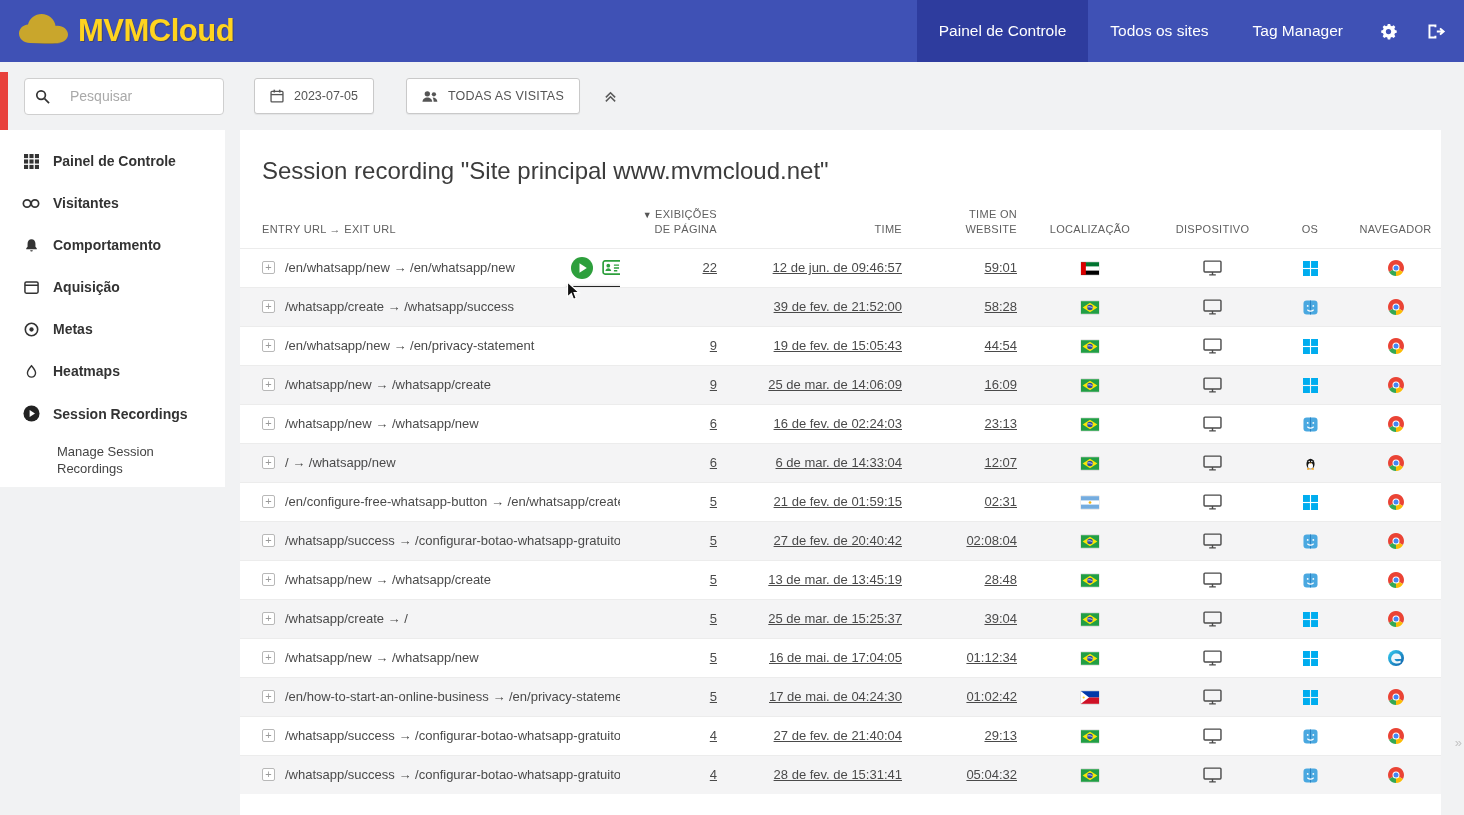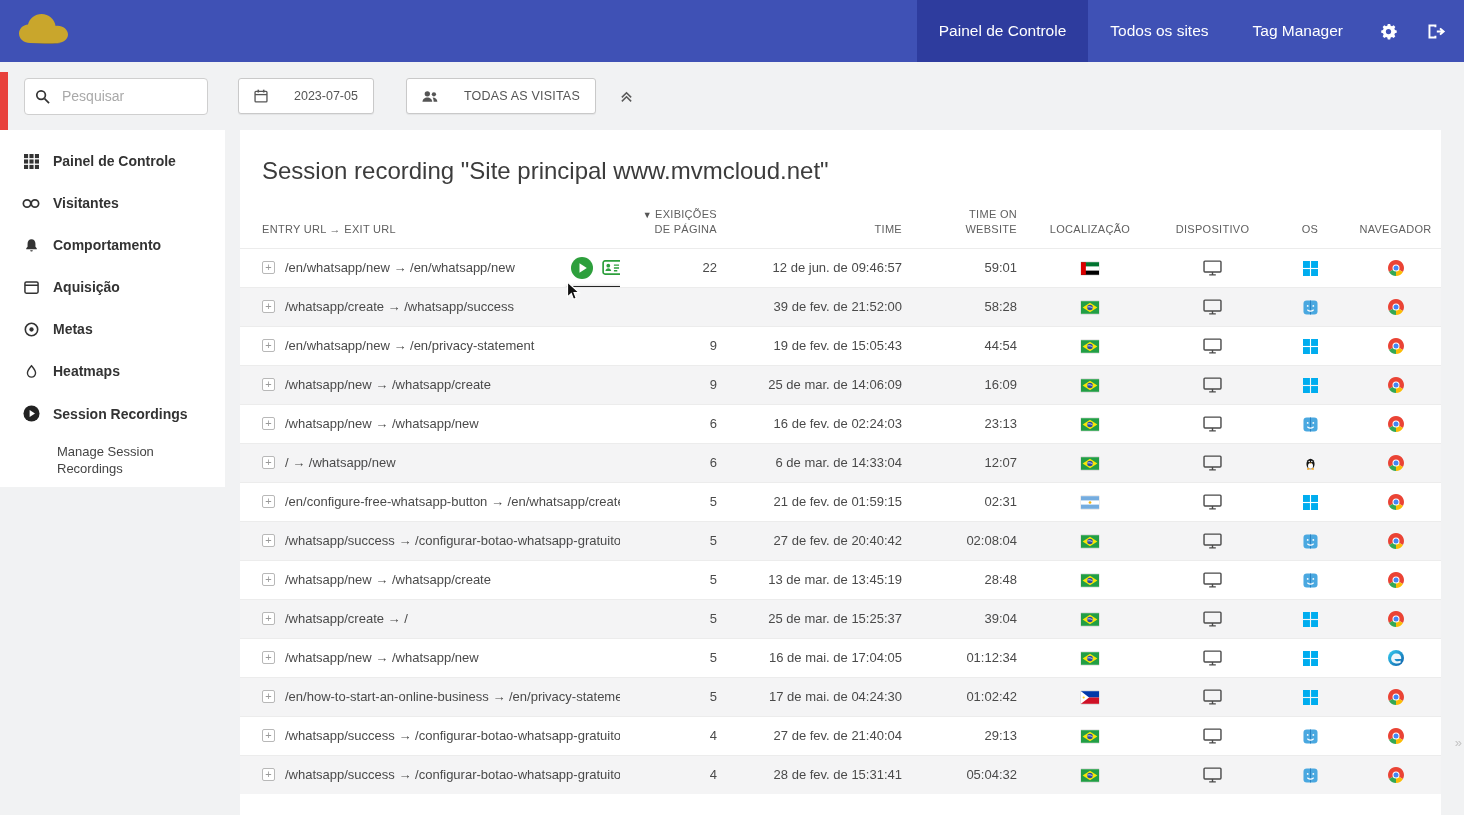--- a/index.html
+++ b/index.html
@@ -29,32 +29,32 @@
   }
   .nav-item.active{ background:#2e3c9e; }
   .hdr-icon-btn{ display:flex; align-items:center; padding:0 13px; cursor:pointer; }
   
   .toolbar{
     position:absolute; top:62px; left:0; width:100%; height:68px;
     display:flex; align-items:center;
   }
   .accent-strip{ position:absolute; left:0; top:10px; width:8px; height:58px; background:#e8413c; }
   .search-box{
-    margin-left:24px; width:184px; height:37px; background:#fff;
+    margin-left:24px; width:200px; height:37px; background:#fff;
     border:1px solid #cfcfcf; border-radius:4px;
-    display:flex; align-items:center; padding:0 10px; gap:12px;
+    display:flex; align-items:center; padding:0 10px; gap:20px;
   }
   .search-box input{
     border:none; outline:none; font-size:14px; color:#333; width:100%;
     font-family:"Liberation Sans", sans-serif; background:transparent;
   }
   .search-box input::placeholder{ color:#a9a9a9; }
   .toolbar-btn{
     height:36px; background:#fff; border:1px solid #c9c9c9; border-radius:3px;
-    display:inline-flex; align-items:center; gap:26px; padding:0 15px;
+    display:inline-flex; align-items:center; gap:10px; padding:0 15px;
     font-size:12.5px; color:#555; cursor:pointer; white-space:nowrap;
     box-shadow:0 1px 1px rgba(0,0,0,.06);
   }
   .toolbar-btn.date{ margin-left:30px; }
   .toolbar-btn.segment{ margin-left:32px; letter-spacing:.2px; }
   .collapse-btn{ margin-left:24px; cursor:pointer; display:flex; align-items:center; }
   
   .sidebar{
     position:absolute; left:0; top:130px; width:225px; background:#fff; padding-top:10px; z-index:2;
   }
@@ -82,21 +82,21 @@
   th.col-pv, th.col-time, th.col-tow{ text-align:right;margin-top:44px; }
   th.col-loc, th.col-dev, th.col-os, th.col-browser{ text-align:center; }
   .sort-arrow{ font-size:9px; color:#555; margin-right:3px; }
   tbody tr{ height:39px; }
   tbody tr:nth-child(even){ background:#f4f4f5; }
   tbody td{
     font-size:13px; color:#4a4a4a; padding:0 8px; border-top:1px solid #ececec;
     white-space:nowrap; overflow:hidden;
   }
   td.col-url{ padding-left:22px; }
-  td.col-pv, td.col-time, td.col-tow{ text-align:right; }
+  td.col-pv, td.col-time, td.col-tow{ text-align:right;text-decoration:underline; }
   td.col-loc, td.col-dev, td.col-os, td.col-browser{ text-align:center; }
   .url-cell{ display:flex; align-items:center; gap:10px; }
   .plus{
     flex:0 0 auto; width:13px; height:13px; border:1px solid #b8b8b8; border-radius:2px;
     color:#9a9a9a; font-size:11px; line-height:11px; text-align:center; cursor:pointer; background:#fff;
   }
   .actions{ display:inline-flex; align-items:center; gap:9px; margin-left:46px; position:relative; }
   .act-btn{ display:flex; align-items:center; cursor:pointer; }
   .tooltip{
     position:absolute; top:29px; left:-5px; z-index:8;
@@ -115,20 +115,21 @@
 <body>
 
 <div class="app-header">
   <div class="logo">
     <span style="line-height:0;">
       <svg width="58" height="40" viewBox="0 0 58 40">
         <path fill="#c9a62c" d="M14 32c-6 0-11-4-11-9.5C3 17.6 7 13.8 12 13.4 13.4 7.4 19 3 25.6 3c7.2 0 13 5.2 14 12 .6-.1 1.2-.2 1.9-.2 5.8 0 10.5 4 10.5 8.8S47.3 32 41.5 32H14z"></path>
         <path fill="#a8881f" d="M14 32c22 1.5 36 0 27.5 0H14z"></path>
       </svg>
     </span>
+    <span class="logo-text">MVMCloud</span>
   </div>
   <div class="header-right">
     <div class="nav">
         <div class="nav-item active">Painel de Controle</div>
         <div class="nav-item">Todos os sites</div>
         <div class="nav-item">Tag Manager</div>
       </div>
     <div class="hdr-icon-btn">
       <span style="line-height:0;">
         <svg width="21" height="21" viewBox="0 0 24 24">

